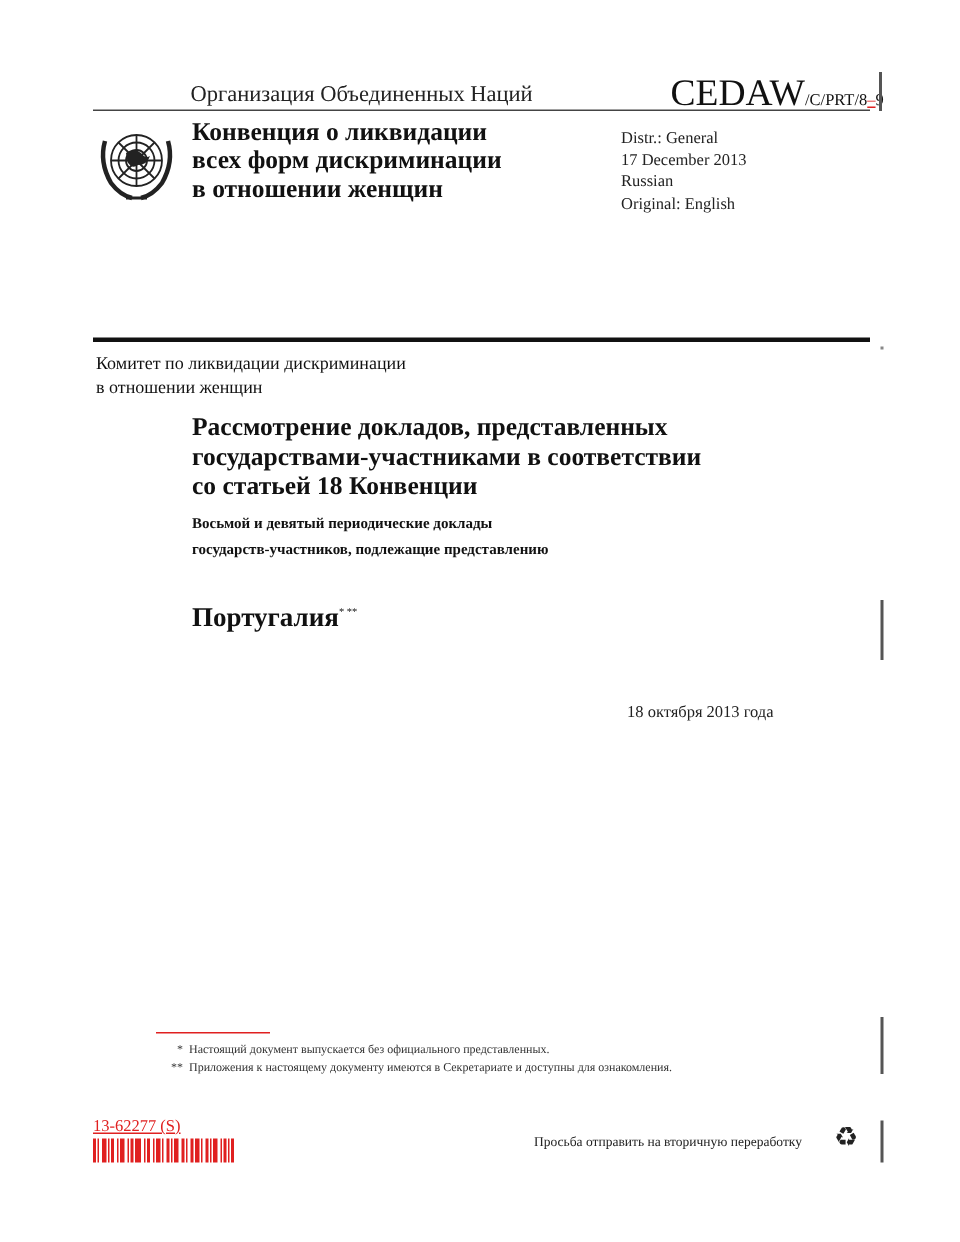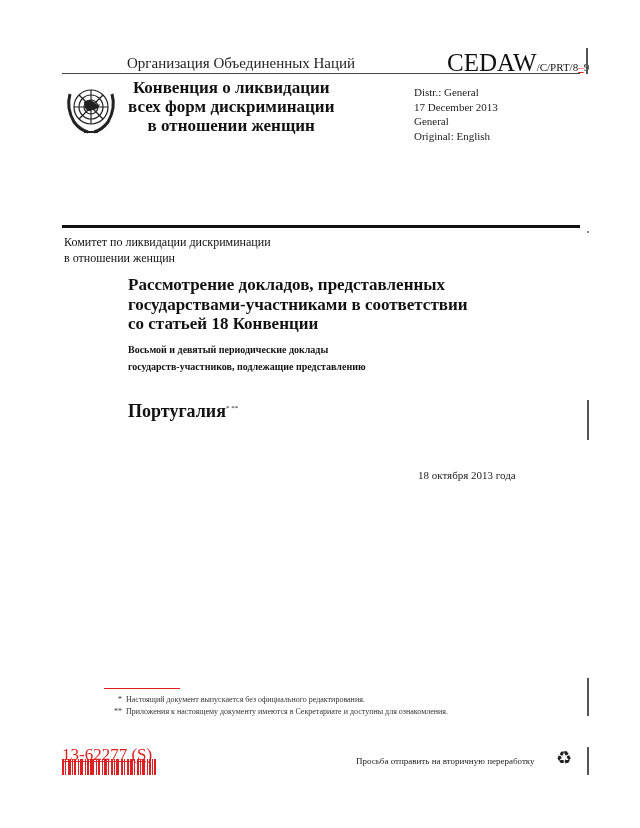--- a/index.html
+++ b/index.html
@@ -5,32 +5,32 @@
     html, body { margin: 0; padding: 0; background: #ffffff; }
     body { width: 640px; height: 828px; position: relative; overflow: hidden; font-family: "Liberation Serif", serif; color: #111; }
     .abs { position: absolute; }
     .org-name { left: 127px; top: 55px; font-size: 15px; color: #222; }
     .symbol { left: 447px; top: 49px; font-size: 25px; color: #111; white-space: nowrap; }
     .symbol .small { font-size: 11px; }
     .symbol .red { color: #e02020; text-decoration: underline; }
     .rule-top { left: 62px; top: 73px; width: 518px; height: 0; border-top: 1px solid #444; }
     .change-bar { width: 0; border-left: 2px solid #555; }
     .logo { left: 62px; top: 80px; width: 58px; height: 58px; }
-    .conv-title { left: 128px; top: 78px; font-size: 17px; font-weight: bold; line-height: 19px; text-align: center; }
+    .conv-title { left: 128px; top: 78px; font-size: 17px; font-weight: bold; line-height: 19px; }
     .distr { left: 414px; top: 85px; font-size: 11px; line-height: 14.5px; color: #222; }
     .rule-thick { left: 62px; top: 225px; width: 518px; height: 0; border-top: 3px solid #111; }
     .committee { left: 64px; top: 234px; font-size: 12px; font-weight: normal; line-height: 16px; }
     .h1 { left: 128px; top: 275px; font-size: 17px; font-weight: bold; line-height: 19.5px; width: 420px; }
     .h2 { left: 128px; top: 342px; font-size: 10px; font-weight: bold; line-height: 16.5px; width: 420px; }
     .country { left: 128px; top: 401px; font-size: 18px; font-weight: bold; }
     .country sup { font-size: 7px; font-weight: normal; vertical-align: super; }
     .date { left: 418px; top: 469px; font-size: 11px; color: #222; }
     .fn-rule { left: 104px; top: 688px; width: 76px; height: 0; border-top: 1px solid #e02020; }
     .fn { font-size: 8px; color: #333; line-height: 11px; white-space: nowrap; }
-    .job { left: 62px; top: 745px; font-size: 17px; color: #e02020; text-decoration: underline; text-align: right; }
+    .job { left: 62px; top: 745px; font-size: 11px; color: #e02020; text-decoration: underline; text-align: right; }
     .barcode { left: 62px; top: 759px; width: 116px; height: 16px; display: flex; gap: 0; }
     .barcode span { display: block; height: 100%; background: #e02020; }
     .recycle-text { left: 356px; top: 756px; font-size: 9px; font-weight: normal; color: #222; white-space: nowrap; }
     .recycle-icon { left: 556px; top: 748px; width: 20px; height: 20px; font-size: 18px; line-height: 20px; color: #222; }
   </style>
 </head>
 <body>
 
 <div class="abs org-name">Организация Объединенных Наций</div>
 
@@ -62,21 +62,21 @@
 
 <div class="abs conv-title">
   <div>Конвенция о ликвидации</div>
   <div>всех форм дискриминации</div>
   <div>в отношении женщин</div>
 </div>
 
 <div class="abs distr">
   <div>Distr.: General</div>
   <div>17 December 2013</div>
-  <div>General</div>
+  <div>Russian</div>
   <div>Original: English</div>
 </div>
 
 <div class="abs rule-thick"></div>
 <div class="abs" style="left:587px; top:231px; width:2px; height:2px; background:#888;"></div>
 
 <div class="abs committee">
   <div>Комитет по ликвидации дискриминации</div>
   <div>в отношении женщин</div>
 </div>
@@ -97,21 +97,21 @@
 </div>
 
 <div class="abs change-bar" style="left:587px; top:400px; height:40px;"></div>
 
 <div class="abs date">18 октября 2013 года</div>
 
 <div class="abs fn-rule"></div>
 
 <div class="abs fn" style="left:118px; top:694px;">
   <span>*</span>&nbsp;
-  <span>Настоящий документ выпускается без официального редактирования.</span>
+  <span>Настоящий документ выпускается без официального представленных.</span>
 </div>
 <div class="abs fn" style="left:114px; top:706px;">
   <span>**</span>&nbsp;
   <span>Приложения к настоящему документу имеются в Секретариате и доступны для ознакомления.</span>
 </div>
 
 <div class="abs change-bar" style="left:587px; top:678px; height:38px;"></div>
 
 <div class="abs job">13-62277 (S)</div>
 

